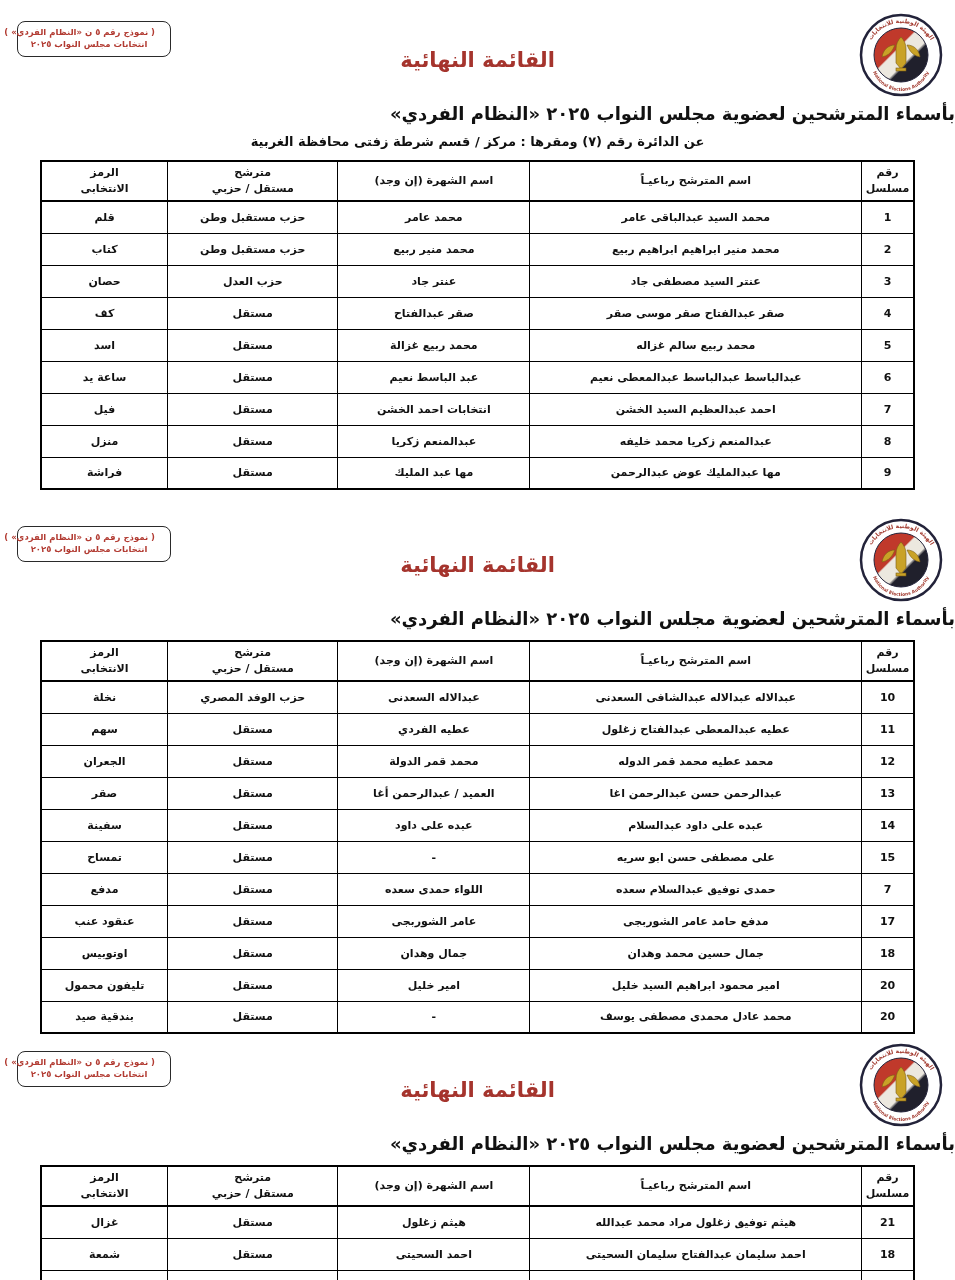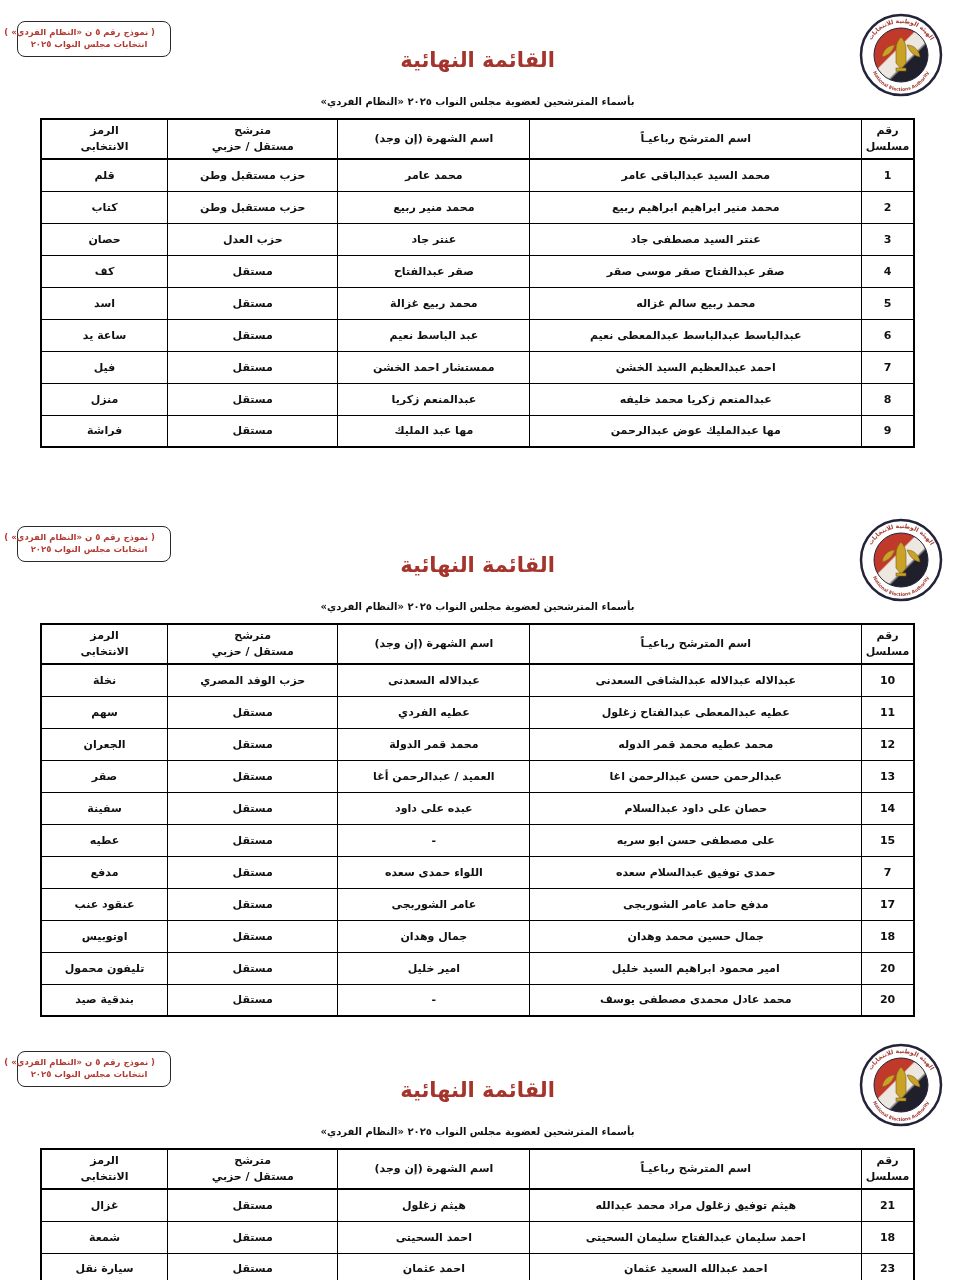--- a/index.html
+++ b/index.html
@@ -27,22 +27,22 @@
   }
 
   .logo-wrap { position: absolute; top: 13px; right: 12px; width: 84px; height: 84px; }
 
   .doc-title {
     padding-top: 48px; text-align: center; direction: rtl;
     font-size: 21px; font-weight: bold; color: #a5342d;
     letter-spacing: 0.5px;
   }
   .doc-subtitle {
-    margin-top: 24px; text-align: center; direction: rtl;
-    font-size: 10px; font-weight: bold; color: #111;
+    margin-top: 31px; direction: rtl;
+    font-size: 18px; font-weight: bold; color: #111;
   }
   .doc-district {
     margin-top: 10px; text-align: center; direction: rtl;
     font-size: 13px; font-weight: bold; color: #111;
   }
 
   table.roster {
     width: 875px; margin: 11px auto 0 auto;
     border-collapse: collapse; table-layout: fixed;
     direction: rtl;
@@ -100,20 +100,21 @@
       <text font-size="6" font-weight="bold" fill="#a33b30" text-anchor="middle">
         <textPath href="#arcTopA" startOffset="50%">الهيئة الوطنية للانتخابات</textPath>
       </text>
       <text font-size="4.5" font-weight="bold" fill="#a33b30" text-anchor="middle">
         <textPath href="#arcBotA" startOffset="50%">National Elections Authority</textPath>
       </text>
     </svg>
   </div>
   <div class="doc-title">القائمة النهائية</div>
   <div class="doc-subtitle">بأسماء المترشحين لعضوية مجلس النواب ٢٠٢٥ «النظام الفردي»</div>
+  <div class="doc-district">عن الدائرة رقم (٧)  ومقرها : مركز / قسم شرطة زفتى  محافظة الغربية</div>
   <table class="roster">
     <colgroup>
         <col class="c-serial">
         <col class="c-name">
         <col class="c-nick">
         <col class="c-aff">
         <col class="c-sym">
       </colgroup>
     <thead>
       <tr>
@@ -166,21 +167,21 @@
         <tr>
     <td class="serial-cell">6</td>
     <td>عبدالباسط عبدالباسط عبدالمعطى نعيم</td>
     <td>عبد الباسط نعيم</td>
     <td>مستقل</td>
     <td>ساعة يد</td>
   </tr>
         <tr>
     <td class="serial-cell">7</td>
     <td>احمد عبدالعظيم السيد الخشن</td>
-    <td>ممستشار احمد الخشن</td>
+    <td>انتخابات احمد الخشن</td>
     <td>مستقل</td>
     <td>فيل</td>
   </tr>
         <tr>
     <td class="serial-cell">8</td>
     <td>عبدالمنعم زكريا محمد خليفه</td>
     <td>عبدالمنعم زكريا</td>
     <td>مستقل</td>
     <td>منزل</td>
   </tr>
@@ -276,31 +277,31 @@
   </tr>
         <tr>
     <td class="serial-cell">13</td>
     <td>عبدالرحمن حسن عبدالرحمن اغا</td>
     <td>العميد / عبدالرحمن أغا</td>
     <td>مستقل</td>
     <td>صقر</td>
   </tr>
         <tr>
     <td class="serial-cell">14</td>
-    <td>حصان على داود عبدالسلام</td>
+    <td>عبده على داود عبدالسلام</td>
     <td>عبده على داود</td>
     <td>مستقل</td>
     <td>سفينة</td>
   </tr>
         <tr>
     <td class="serial-cell">15</td>
     <td>على مصطفى حسن ابو سريه</td>
     <td>-</td>
     <td>مستقل</td>
-    <td>عطيه</td>
+    <td>تمساح</td>
   </tr>
         <tr>
     <td class="serial-cell">7</td>
     <td>حمدى توفيق عبدالسلام سعده</td>
     <td>اللواء حمدى سعده</td>
     <td>مستقل</td>
     <td>مدفع</td>
   </tr>
         <tr>
     <td class="serial-cell">17</td>

